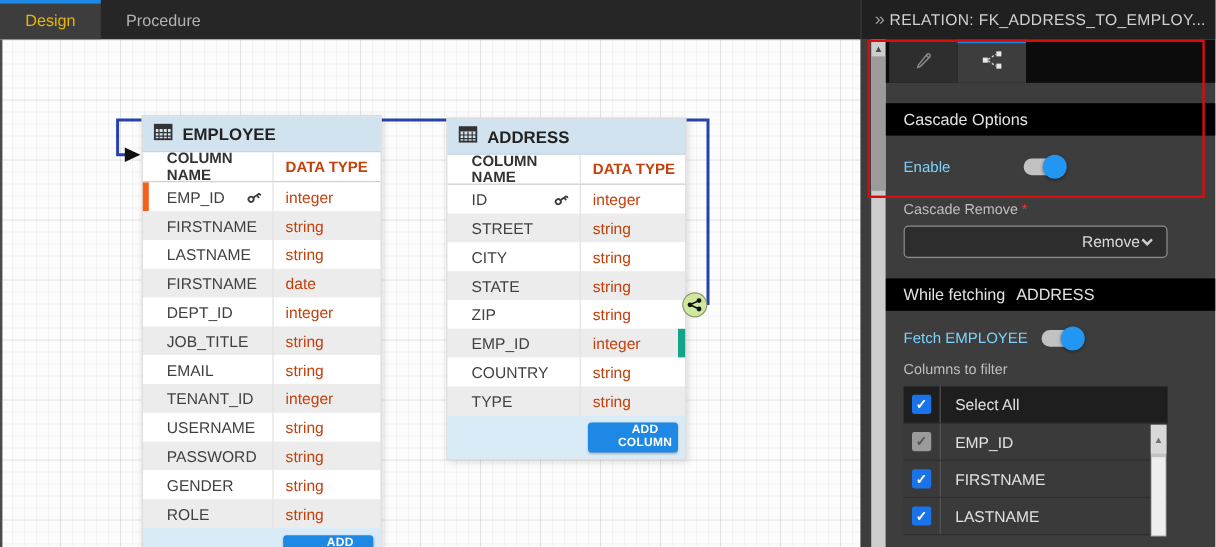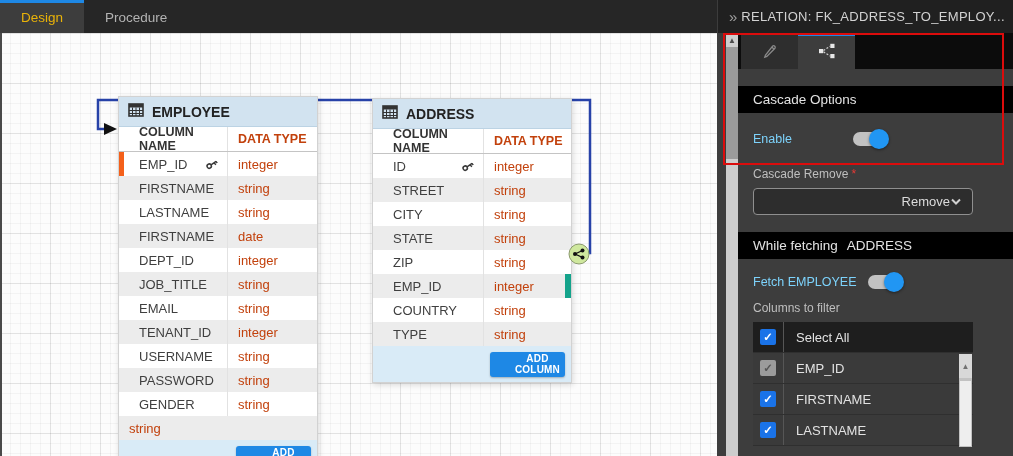--- a/index.html
+++ b/index.html
@@ -271,20 +271,23 @@
           </span>
           <span class="c2">string</span>
         </div>
       <div class="trow">
           <span class="c1">
             <span>GENDER</span>
           </span>
           <span class="c2">string</span>
         </div>
       <div class="trow">
+          <span class="c1">
+            <span>ROLE</span>
+          </span>
           <span class="c2">string</span>
         </div>
       <div class="tfoot">
         <button class="addcol">ADD COLUMN</button>
       </div>
     </div>
 
     <div class="dbtable t-addr" style="left:372px; top:65px;">
       <div class="ttl">
         <span class="gridico">

